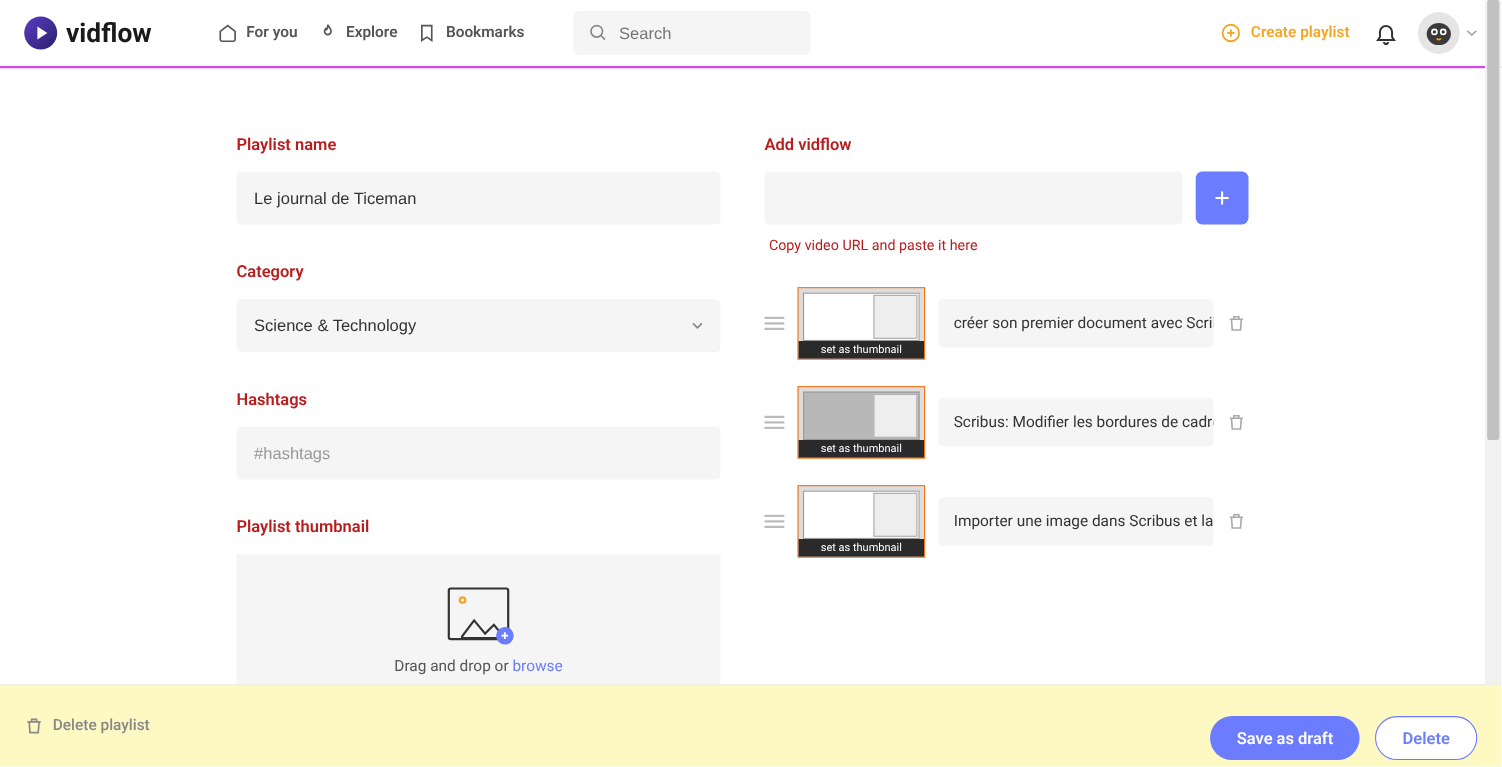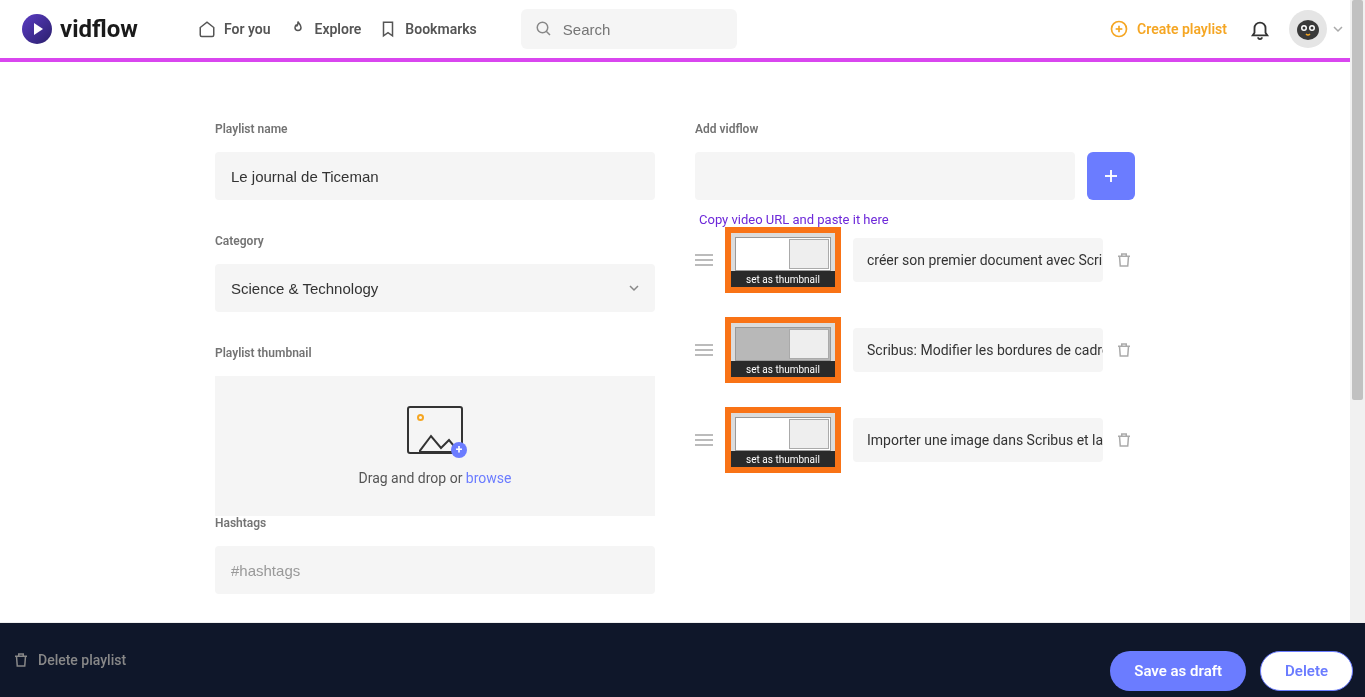--- a/index.html
+++ b/index.html
@@ -1,75 +1,75 @@
 <!DOCTYPE html>
 <html><head>
 <meta charset="utf-8">
 <style>
 * { margin: 0; padding: 0; box-sizing: border-box; }
 body { font-family: -apple-system, BlinkMacSystemFont, "Segoe UI", Roboto, Helvetica, Arial, sans-serif; background: #fff; color: #1a1a1a; font-size: 14px; }
 .page { width: 1365px; height: 697px; position: relative; overflow: hidden; }
 
 
-.header { height: 62px; border-bottom: 4px solid #d946ef; display: flex; align-items: center; padding: 0 22px; }
+.header { height: 62px; border-bottom: 2px solid #d946ef; display: flex; align-items: center; padding: 0 22px; }
 .logo { display: flex; align-items: center; gap: 8px; margin-right: 60px; }
 .logo-icon { width: 30px; height: 30px; border-radius: 50%; background: linear-gradient(135deg, #5b3cc4, #2a1f6b); display: flex; align-items: center; justify-content: center; }
 .logo-icon::before { content: ""; width: 0; height: 0; border-left: 9px solid #fff; border-top: 6px solid transparent; border-bottom: 6px solid transparent; margin-left: 2px; }
 .logo-text { font-size: 24px; font-weight: 700; color: #1a1a1a; }
 .nav { display: flex; gap: 18px; justify-content: center; }
 .nav-item { display: flex; align-items: center; gap: 8px; color: #555; font-weight: 600; cursor: pointer; }
 .nav-icon { width: 18px; height: 18px; display: inline-flex; align-items: center; justify-content: center; }
 .search-wrap { margin-left: 44px; flex: 0 0 216px; height: 40px; background: #f5f5f5; border-radius: 6px; display: flex; align-items: center; padding: 0 14px; gap: 10px; }
 .search-wrap input { border: none; background: transparent; outline: none; font-size: 15px; width: 100%; color: #8b5cf6; }
 .spacer { flex: 1; }
 .create { display: flex; align-items: center; gap: 8px; color: #f5a623; font-weight: 600; cursor: pointer; margin-right: 22px; }
 .bell { width: 22px; height: 22px; cursor: pointer; margin-right: 18px; }
 .avatar-wrap { display: flex; align-items: center; gap: 6px; cursor: pointer; }
 .avatar { width: 38px; height: 38px; border-radius: 50%; background: #e5e5e5; display: flex; align-items: center; justify-content: center; overflow: hidden; }
 
 
 .content { display: flex; padding: 60px 0 0 215px; gap: 40px; height: calc(697px - 62px - 75px); overflow: hidden; }
 .col { width: 440px; }
-.label { font-weight: 600; font-size: 12px; margin-bottom: 16px; color: #737373; }
+.label { font-weight: 600; font-size: 15px; margin-bottom: 16px; color: #b91c1c; }
 .field { width: 100%; height: 48px; background: #f5f5f5; border: none; border-radius: 4px; padding: 0 16px; font-size: 15px; color: #333; outline: none; }
 .field::placeholder { color: #999; }
 .section { margin-bottom: 34px; }
 .select-wrap { position: relative; }
 .select-caret { position: absolute; right: 16px; top: 50%; transform: translateY(-50%); pointer-events: none; }
 
 
 .addrow { display: flex; gap: 12px; margin-bottom: 12px; }
 .addrow .field { flex: 1; }
 .add-btn { width: 48px; height: 48px; background: #6b7cff; border-radius: 6px; display: flex; align-items: center; justify-content: center; cursor: pointer; }
-.helper { font-size: 13px; color: #6d28d9; margin-left: 4px; }
+.helper { font-size: 13px; color: #b91c1c; margin-left: 4px; margin-bottom: 30px; }
 
 
 .vlist { display: flex; flex-direction: column; gap: 24px; }
 .vrow { display: flex; align-items: center; gap: 12px; }
 .handle { color: #bbb; cursor: grab; width: 18px; display: flex; flex-direction: column; gap: 3px; }
 .handle span { display: block; height: 2px; background: #bbb; }
-.thumb { width: 116px; height: 66px; background: #dcdcdc; position: relative; border: 6px solid #f97316; }
+.thumb { width: 116px; height: 66px; background: #dcdcdc; position: relative; border: 1px solid #f97316; }
 .thumb-inner { position: absolute; inset: 4px 4px 16px 4px; background: #fff; border: 1px solid #999; }
 .thumb-inner.v2 { background: #b8b8b8; }
 .thumb-panel { position: absolute; right: 6px; top: 6px; bottom: 18px; width: 40px; background: #eee; border: 1px solid #aaa; }
 .set-thumb { position: absolute; left: 0; right: 0; bottom: 0; height: 16px; background: #2a2a2a; color: #fff; font-size: 10px; display: flex; align-items: center; justify-content: center; cursor: pointer; }
 .vtitle { flex: 1; height: 44px; background: #f5f5f5; border-radius: 4px; display: flex; align-items: center; padding: 0 14px; font-size: 14px; color: #333; white-space: nowrap; overflow: hidden; }
 .del { width: 20px; color: #aaa; cursor: pointer; }
 
 
 .upload-area { width: 100%; height: 140px; background: #f5f5f5; display: flex; flex-direction: column; align-items: center; justify-content: center; gap: 16px; }
 .upload-icon { width: 56px; height: 48px; position: relative; border: 2px solid #333; border-radius: 3px; }
 .upload-icon .dot { position: absolute; top: 6px; left: 8px; width: 7px; height: 7px; border: 2px solid #f5a623; border-radius: 50%; }
 .upload-icon .mtn { position: absolute; bottom: 0; left: 10px; right: 6px; height: 20px; }
 .upload-icon .plus { position: absolute; right: -6px; bottom: -6px; width: 16px; height: 16px; background: #6b7cff; border-radius: 50%; display: flex; align-items: center; justify-content: center; color: #fff; font-size: 12px; font-weight: bold; }
 .upload-text { font-size: 14px; color: #555; }
 .upload-text a { color: #6b7cff; text-decoration: none; }
 
 
-.footer { position: absolute; left: 0; right: 0; bottom: 0; height: 75px; border-top: 1px solid #eee; background: #0f172a; display: flex; align-items: center; padding: 0 12px; }
+.footer { position: absolute; left: 0; right: 0; bottom: 0; height: 75px; border-top: 1px solid #eee; background: #fef9c3; display: flex; align-items: center; padding: 0 22px; }
 .delete-pl { display: flex; align-items: center; gap: 8px; color: #888; font-weight: 500; cursor: pointer; }
 .footer .spacer { flex: 1; }
 .btn { height: 40px; padding: 0 24px; border-radius: 20px; font-weight: 600; font-size: 15px; display: flex; align-items: center; cursor: pointer; margin-top: 22px; }
 .btn-primary { background: #6b7cff; color: #fff; margin-right: 14px; }
 .btn-outline { background: #fff; color: #6b7cff; border: 1px solid #6b7cff; }
 
 
 .scrollbar { position: absolute; right: 0; top: 0; width: 15px; height: 697px; background: #f1f1f1; }
 .scrollbar-thumb { position: absolute; left: 2px; right: 2px; top: 0; height: 400px; background: #c1c1c1; border-radius: 2px; }
 
@@ -170,38 +170,38 @@
         <div class="label">Category</div>
         <div class="select-wrap">
           <input class="field" readonly="" value="Science &amp; Technology" style="">
           <span class="select-caret">
             <svg width="10" height="10" viewBox="0 0 10 10">
                 <path d="M1 3l4 4 4-4" stroke="#888" stroke-width="1.5" fill="none"></path>
               </svg>
           </span>
         </div>
       </div>
+      <div class="section">
+        <div class="label">Hashtags</div>
+        <input class="field" type="text" placeholder="#hashtags" style="">
+      </div>
       <div class="section" style="margin-bottom:0">
         <div class="label">Playlist thumbnail</div>
         <div class="upload-area">
           <div class="upload-icon">
             <span class="dot"></span>
             <svg class="mtn" viewBox="0 0 40 20">
                 <path d="M0 20 L12 4 L22 16 L30 8 L40 20 Z" fill="none" stroke="#333" stroke-width="2"></path>
               </svg>
             <span class="plus">+</span>
           </div>
           <div class="upload-text">
             <span>Drag and drop or </span><a href="#">browse</a>
           </div>
         </div>
-      </div>
-      <div class="section">
-        <div class="label">Hashtags</div>
-        <input class="field" type="text" placeholder="#hashtags" style="">
       </div>
     </div>
 
     <div class="col">
       <div class="label">Add vidflow</div>
       <div class="addrow">
         <input class="field" type="text" style="">
         <div class="add-btn">
           <svg width="18" height="18" viewBox="0 0 24 24" stroke="#fff" stroke-width="2.5">
               <line x1="12" y1="4" x2="12" y2="20"></line>

